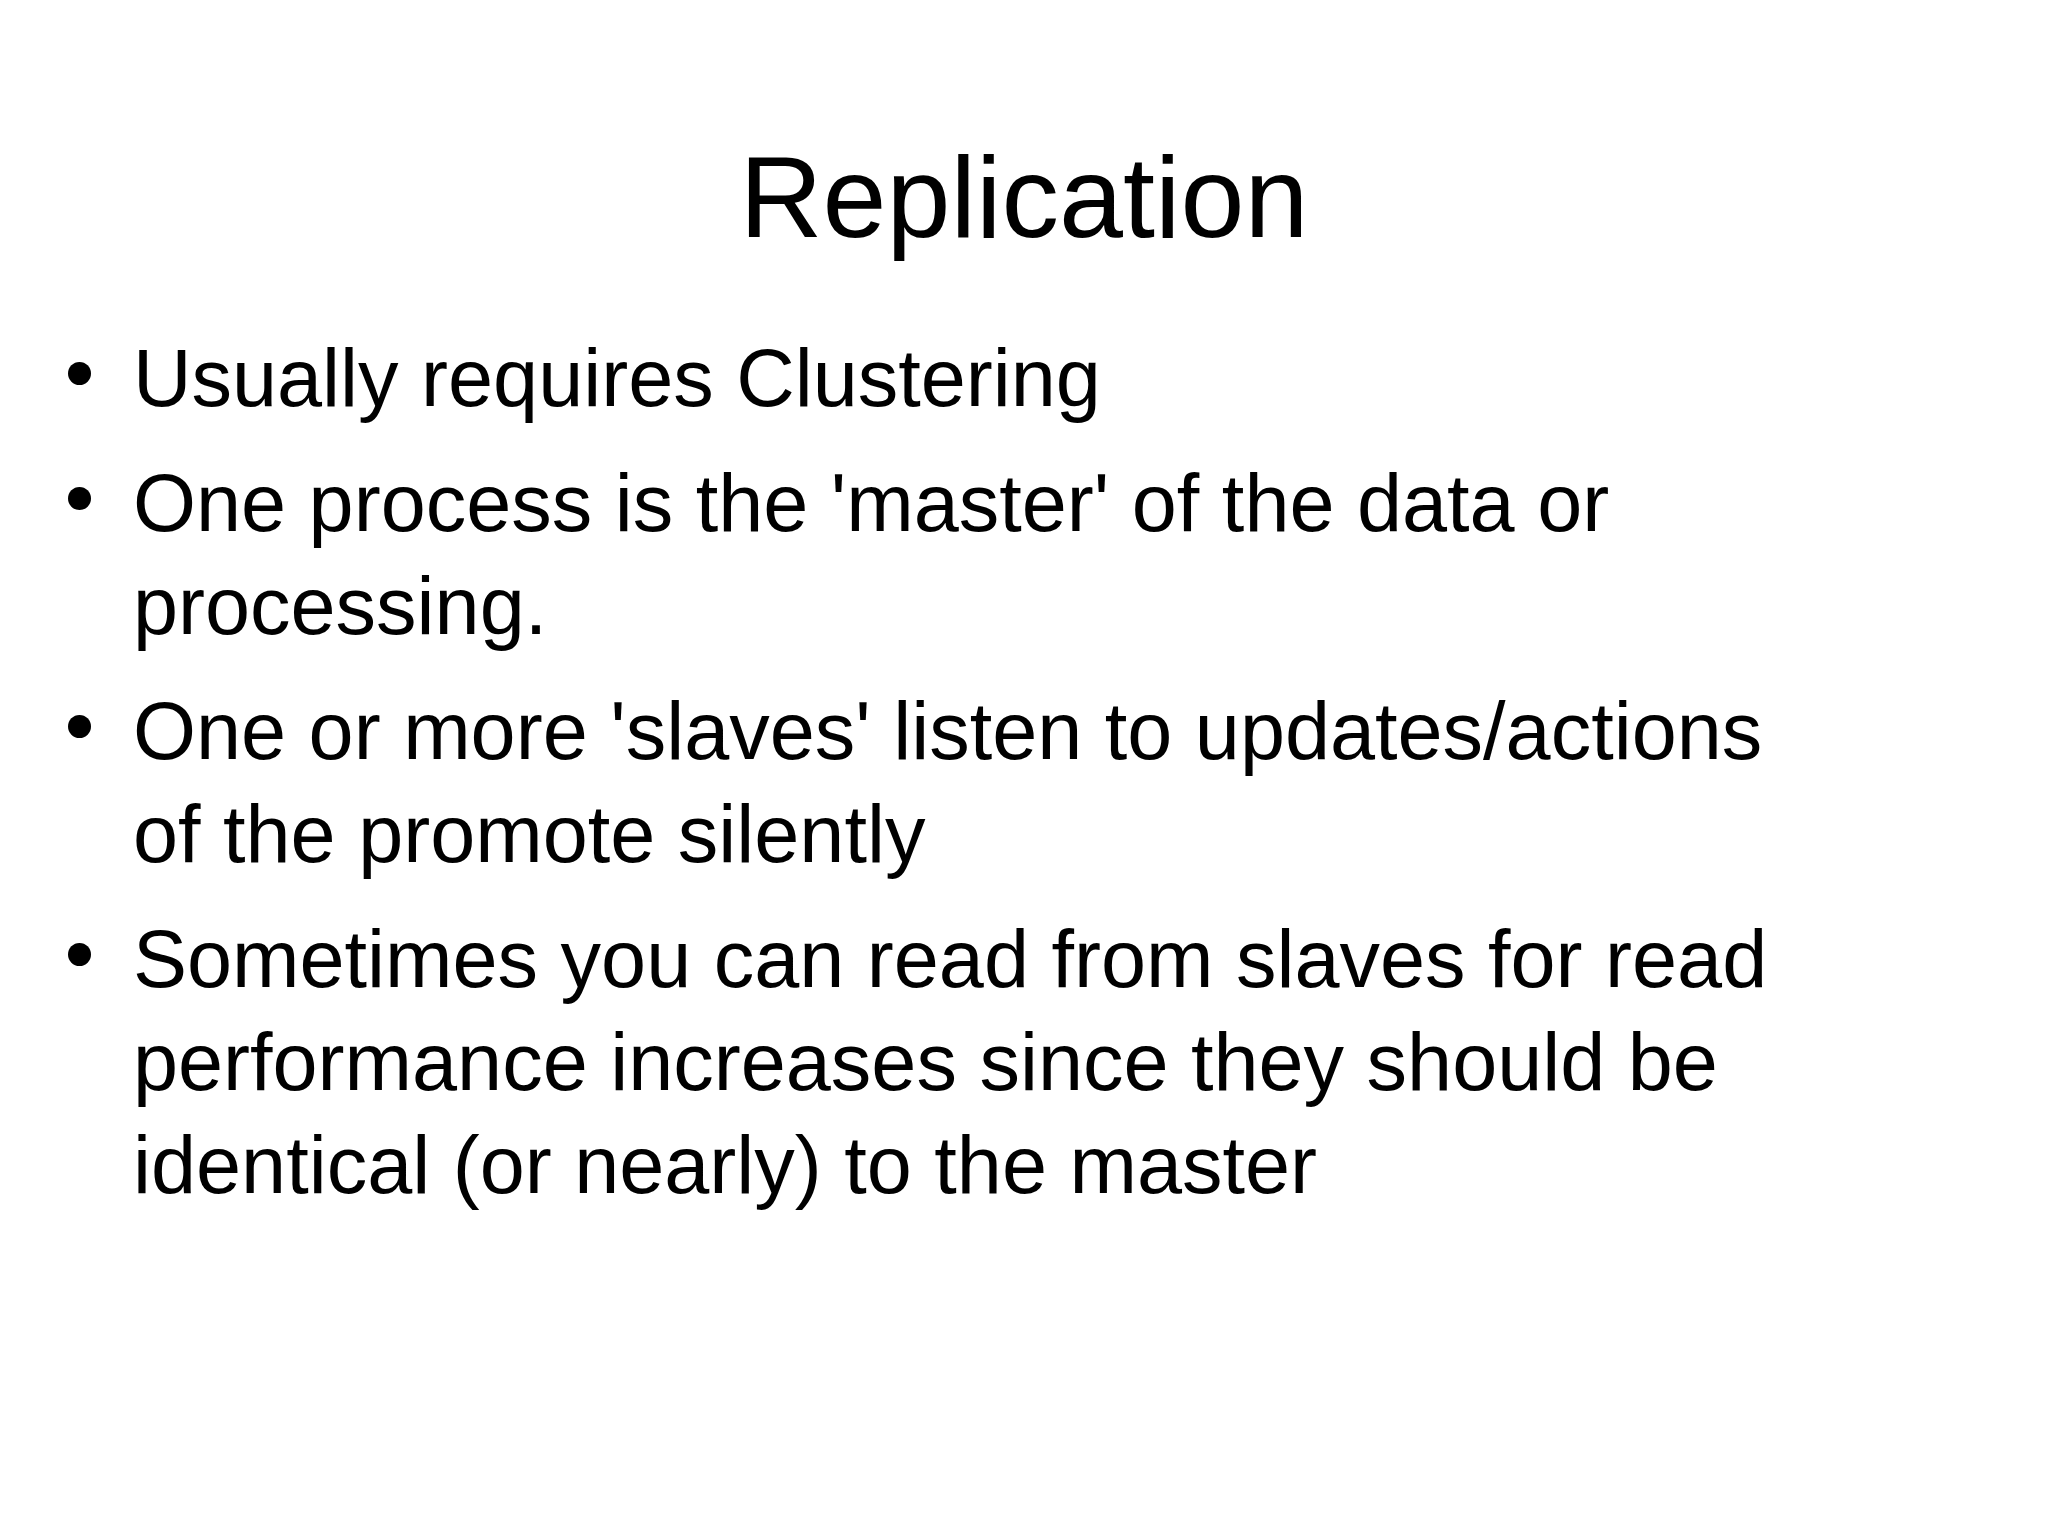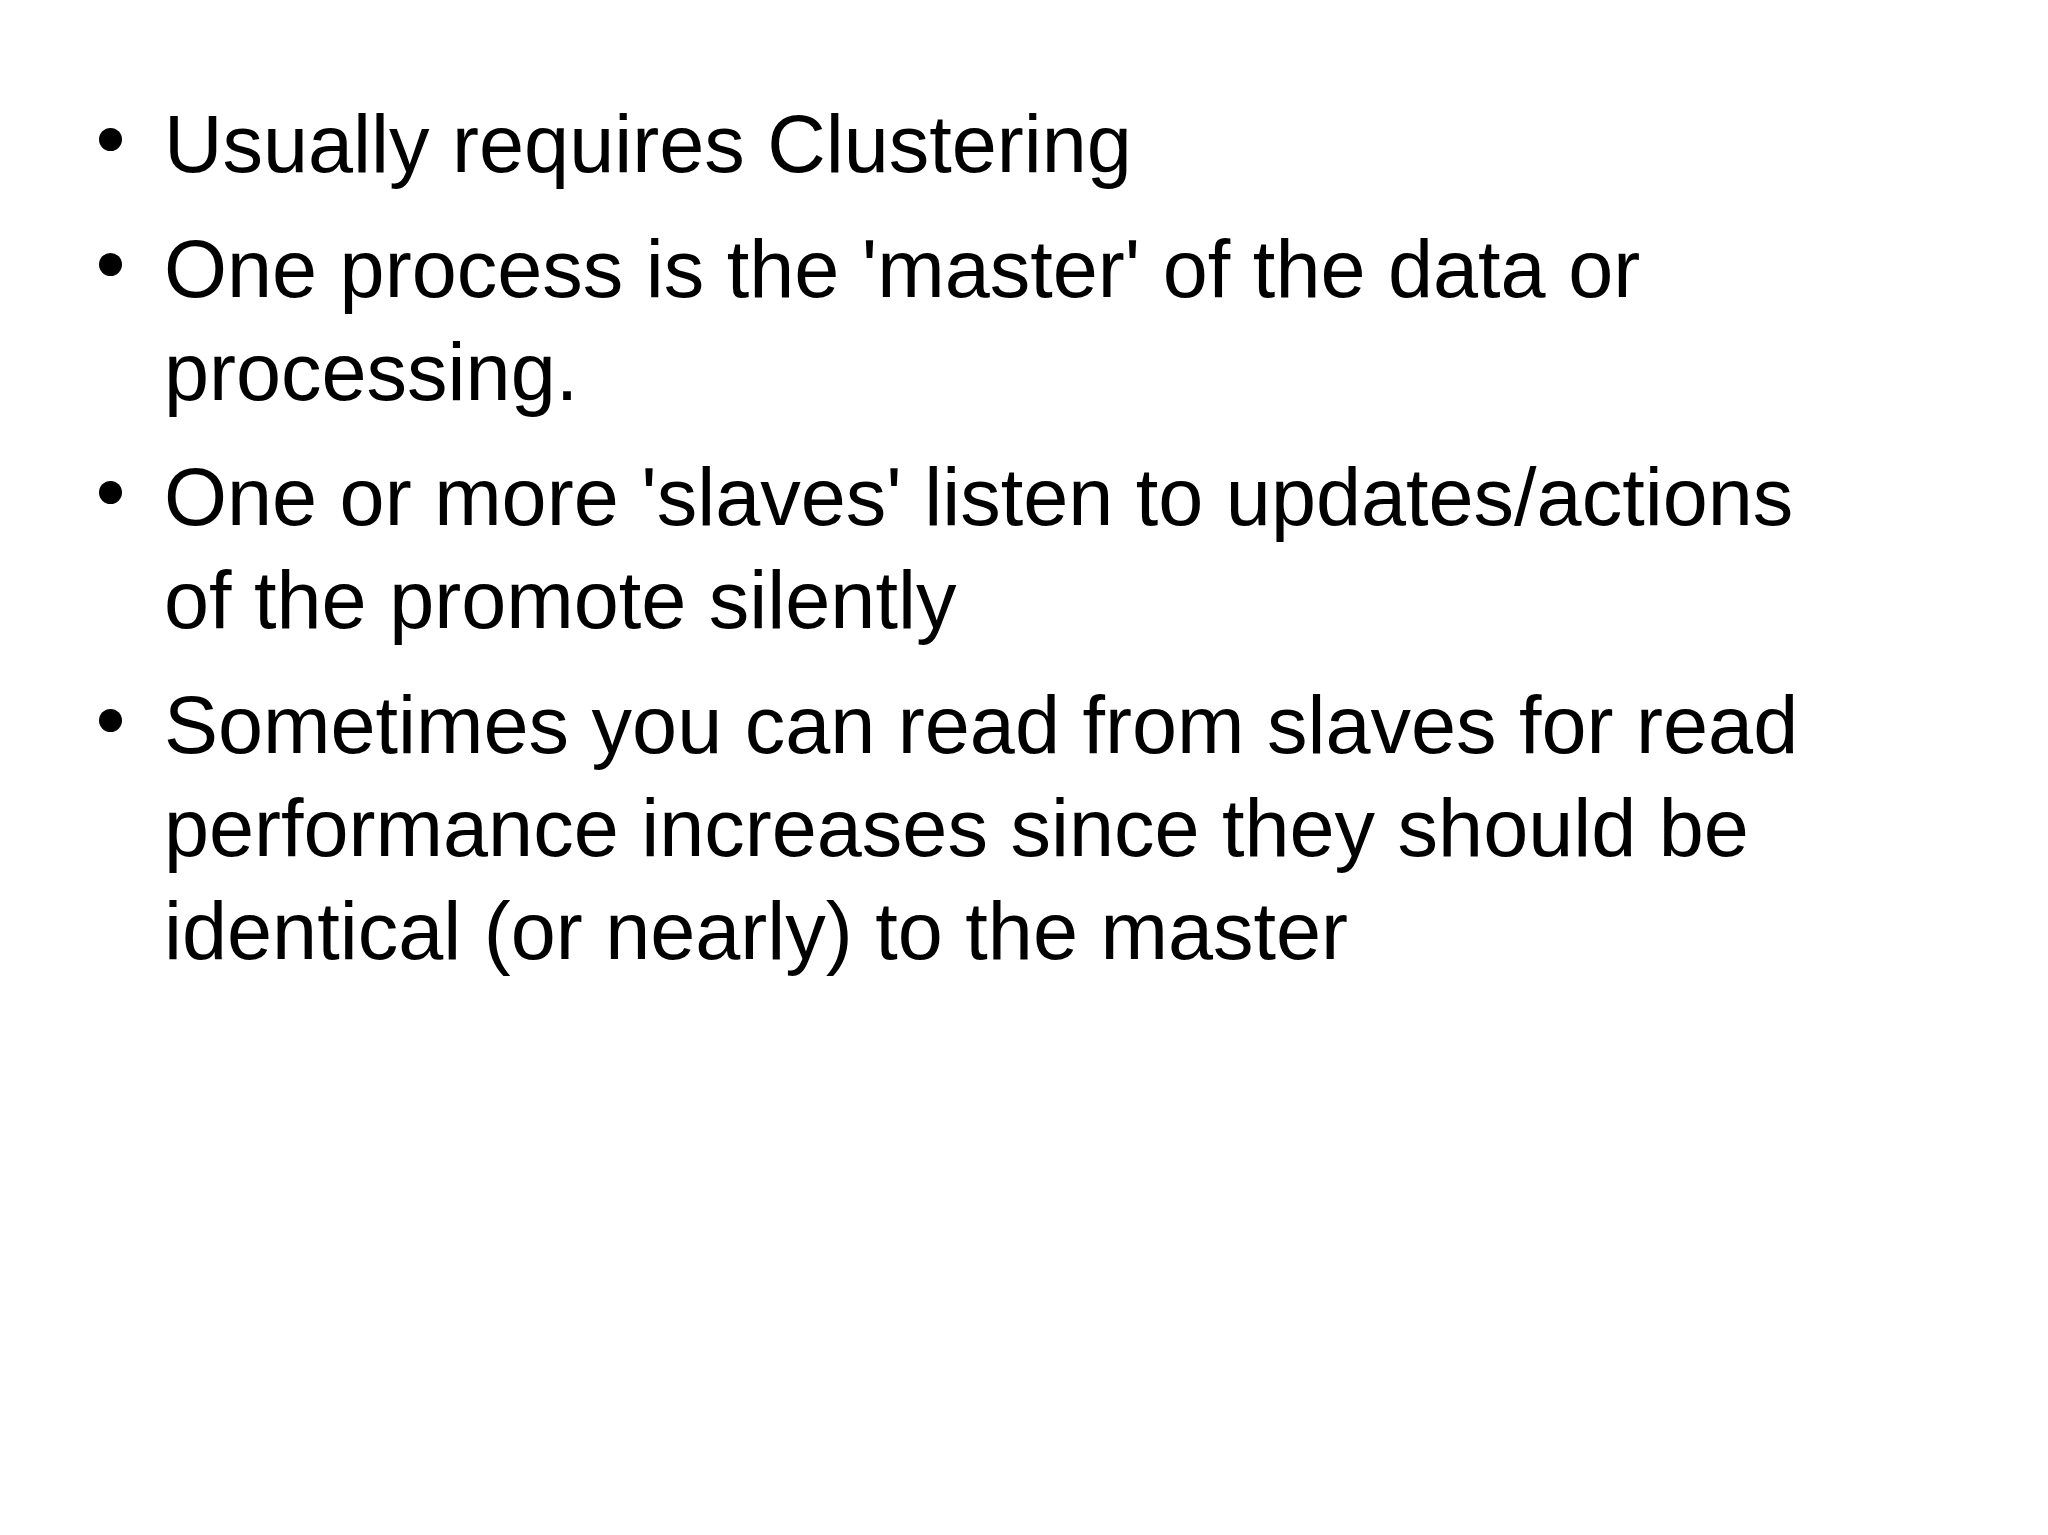--- a/index.html
+++ b/index.html
@@ -24,22 +24,22 @@
     margin: 128px 0 0 0;
     padding: 0;
     text-align: center;
     font-size: 115px;
     line-height: 1.2;
     font-weight: 400;
     letter-spacing: 0;
     color: #000000;
   }
   .bullet-list {
-    margin-top: 93px;
-    padding-left: 99px;
+    margin-top: 61px;
+    padding-left: 68px;
     padding-right: 158px; 
   }
   .bullet-item {
     display: flex;
     align-items: flex-start;
     margin: 0 0 22px 0;
   }
   .bullet-dot {
     flex: 0 0 auto;
     width: 23px;
@@ -55,20 +55,21 @@
     font-size: 81px;
     line-height: 103px;
     font-weight: 400;
     color: #000000;
   }
 </style>
 </head>
 <body>
 
 <div class="slide">
+  <h1 class="slide-title">Replication</h1>
 
   <div class="bullet-list">
   <div class="bullet-item">
     <span class="bullet-dot"></span>
     <span class="bullet-text">Usually requires Clustering</span>
   </div>
 
   <div class="bullet-item">
     <span class="bullet-dot"></span>
     <span class="bullet-text">One process is the 'master' of the data or processing.</span>

